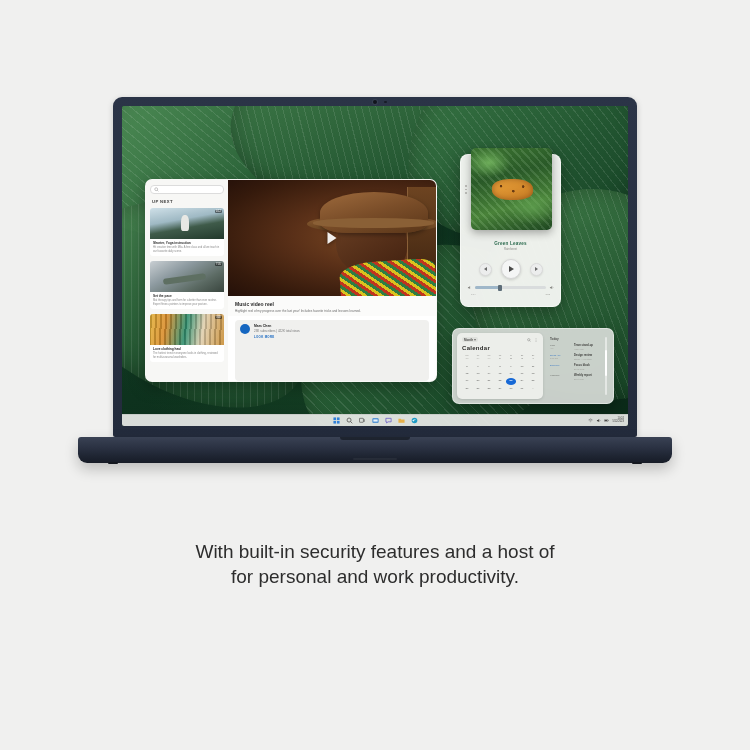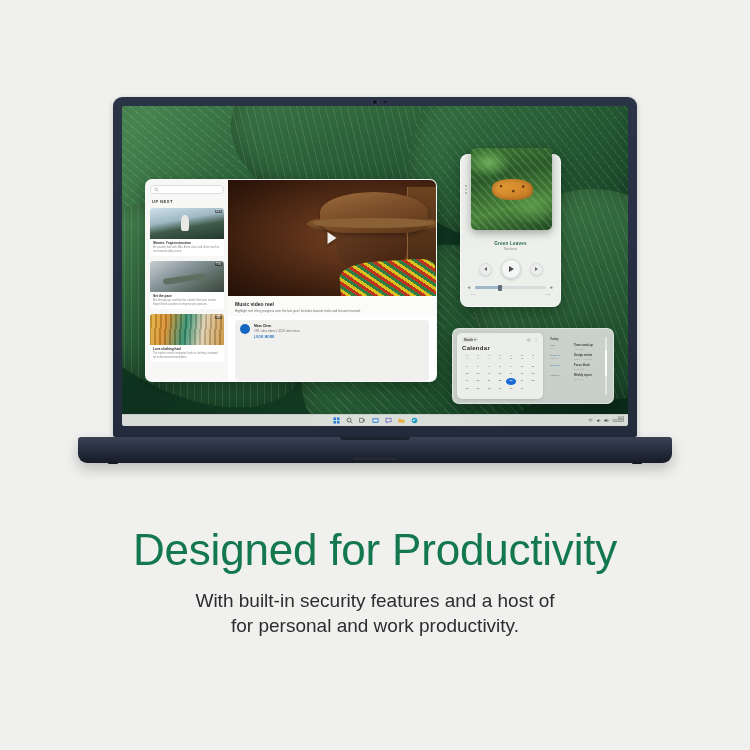--- a/index.html
+++ b/index.html
@@ -655,18 +655,17 @@
   </div>
 
   <div class="base">
     <span class="base-notch"></span>
     <span class="base-foot" style="left:30px"></span>
     <span class="base-foot" style="right:30px"></span>
   </div>
 </div>
 
 <div id="caption">
-  <div class="headline">Designed for Productivity</div>
   <div class="subcopy">
     <div>With built-in security features and a host of</div>
     <div>for personal and work productivity.</div>
   </div>
 </div>
 
 </body></html>

